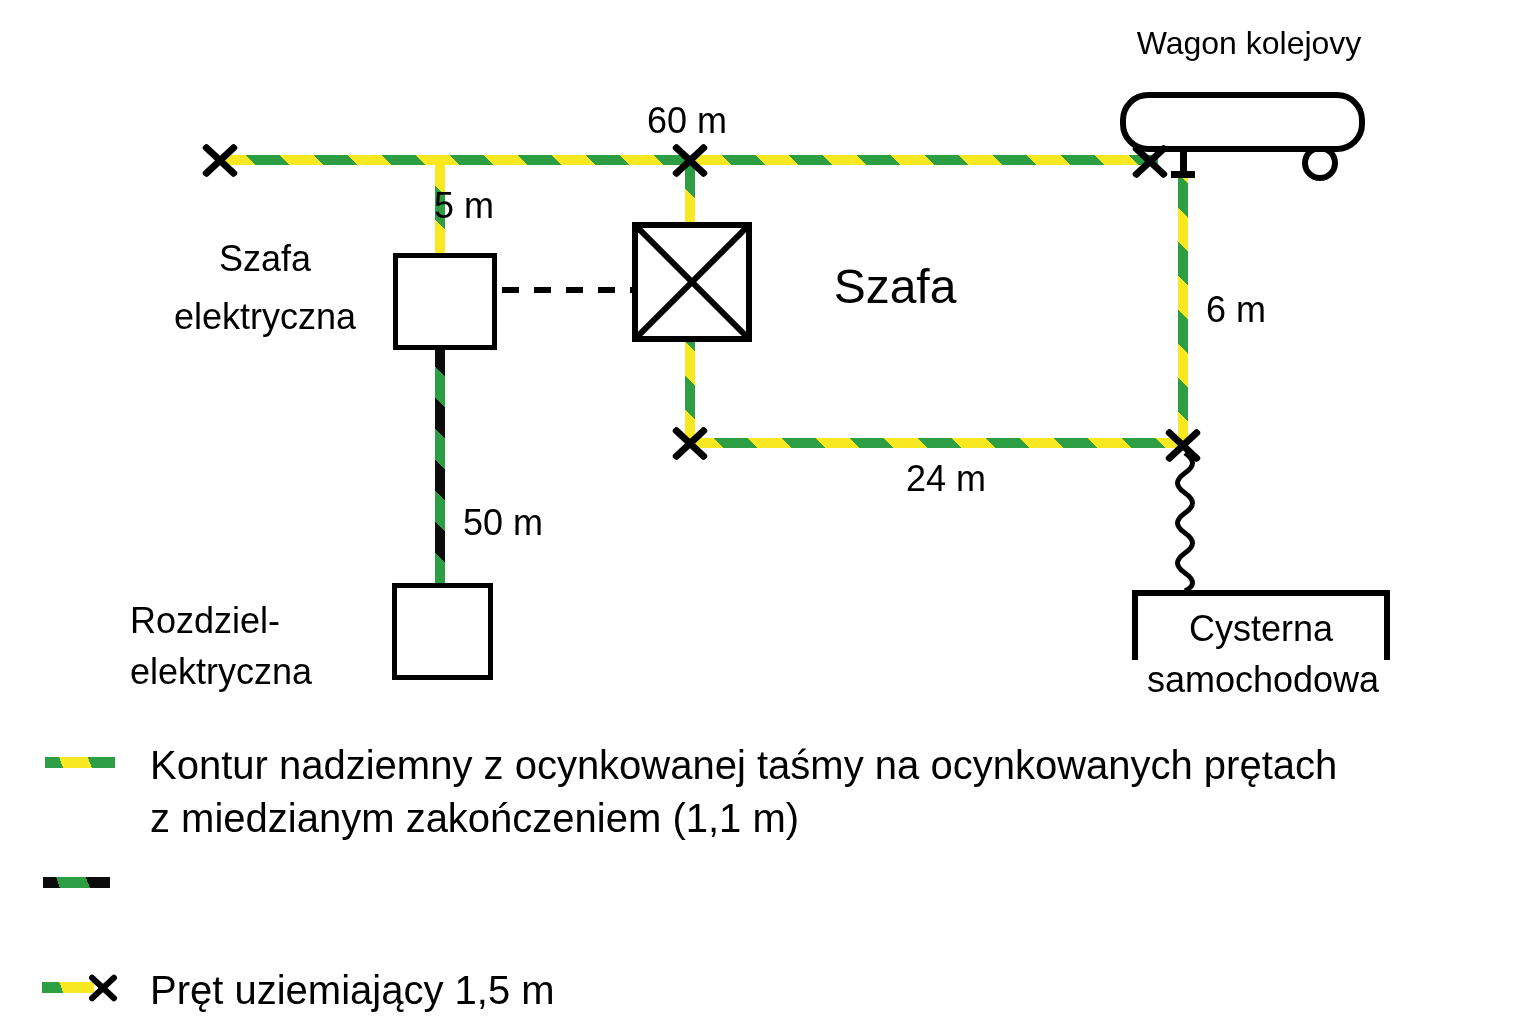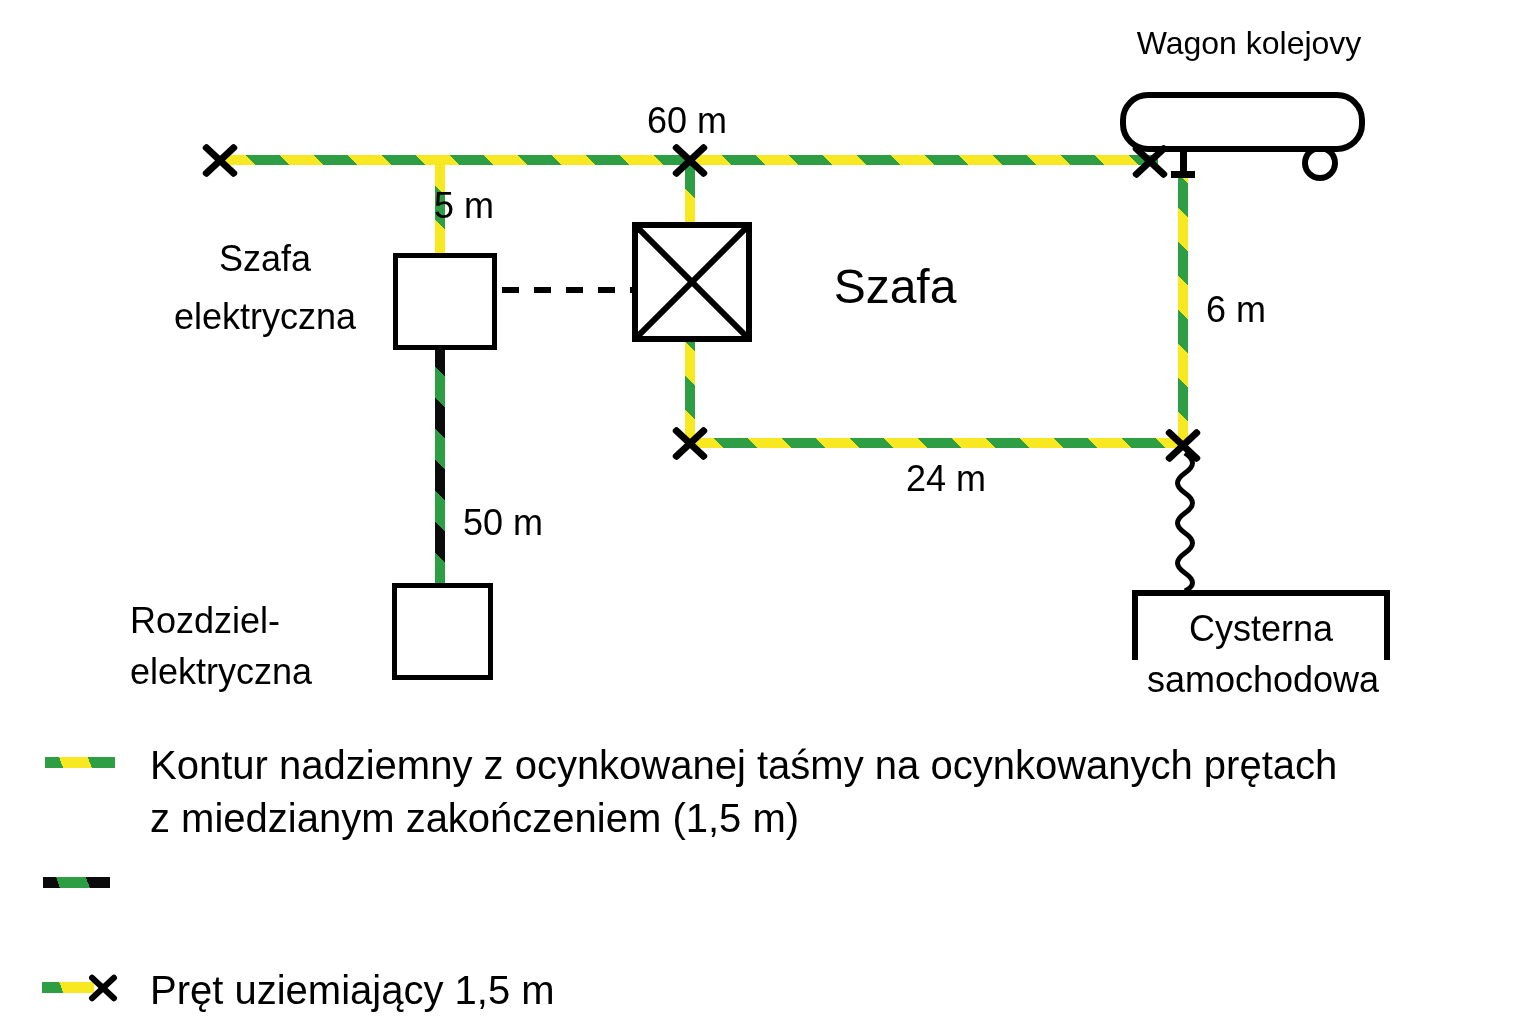--- a/index.html
+++ b/index.html
@@ -158,21 +158,21 @@
   <div class="lbl lbl-rozdziel">
     <div>Rozdziel-</div>
     <div>elektryczna</div>
   </div>
   <div class="lbl ctr lbl-cyst1">Cysterna</div>
   <div class="lbl ctr lbl-cyst2">samochodowa</div>
 
   <div class="leg-sample leg-s1"></div>
   <div class="leg-text leg-t1">
     <div>Kontur nadziemny z ocynkowanej taśmy na ocynkowanych prętach</div>
-    <div>z miedzianym zakończeniem (1,5 m)</div>
+    <div>z miedzianym zakończeniem (1,1 m)</div>
   </div>
 
   <div class="leg-sample leg-s2"></div>
 
   <div class="leg-sample leg-s3"></div>
   <div class="xmark sm" style="left:85px;top:970px;">
       <i class="a"></i>
       <i class="b"></i>
     </div>
   <div class="leg-text leg-t3">

